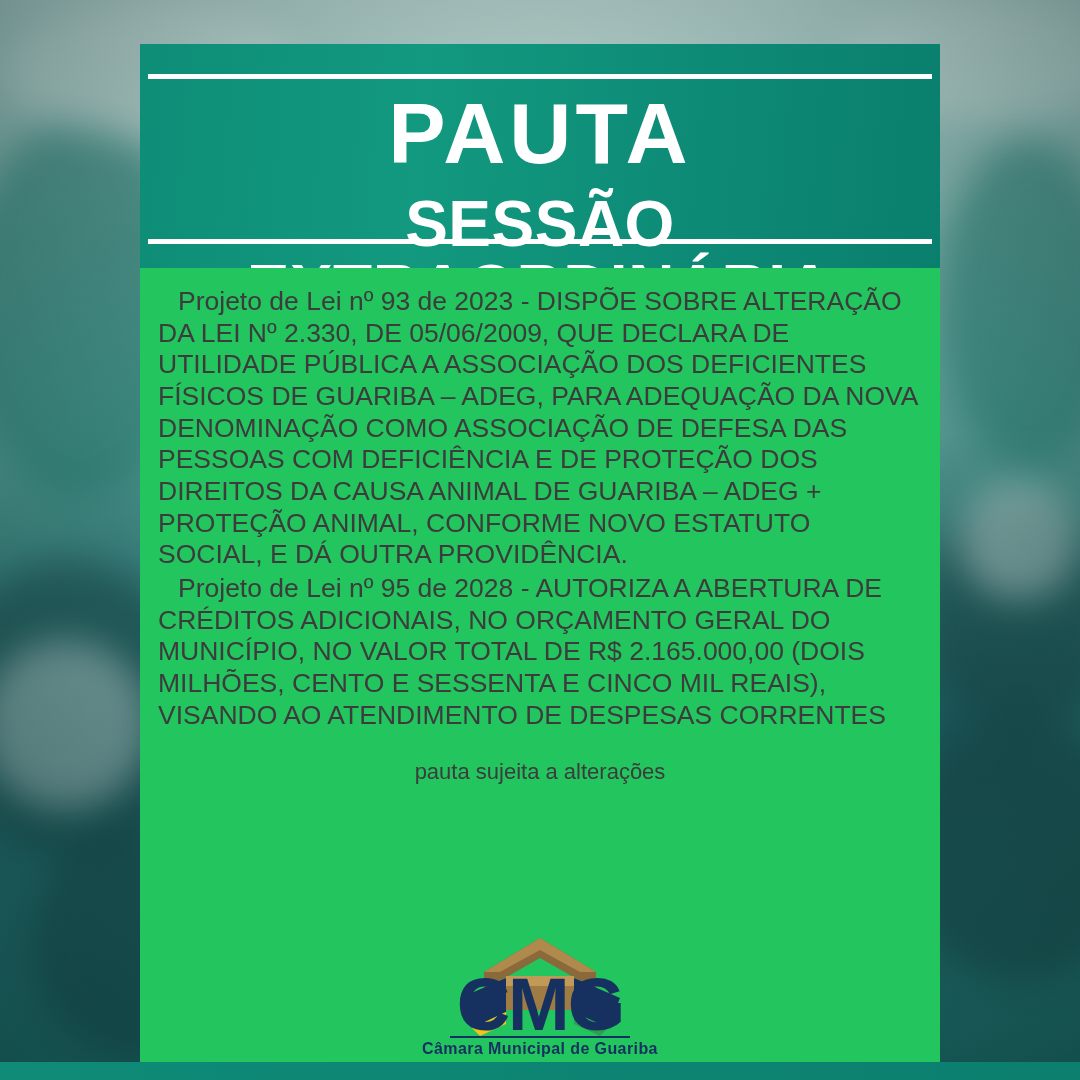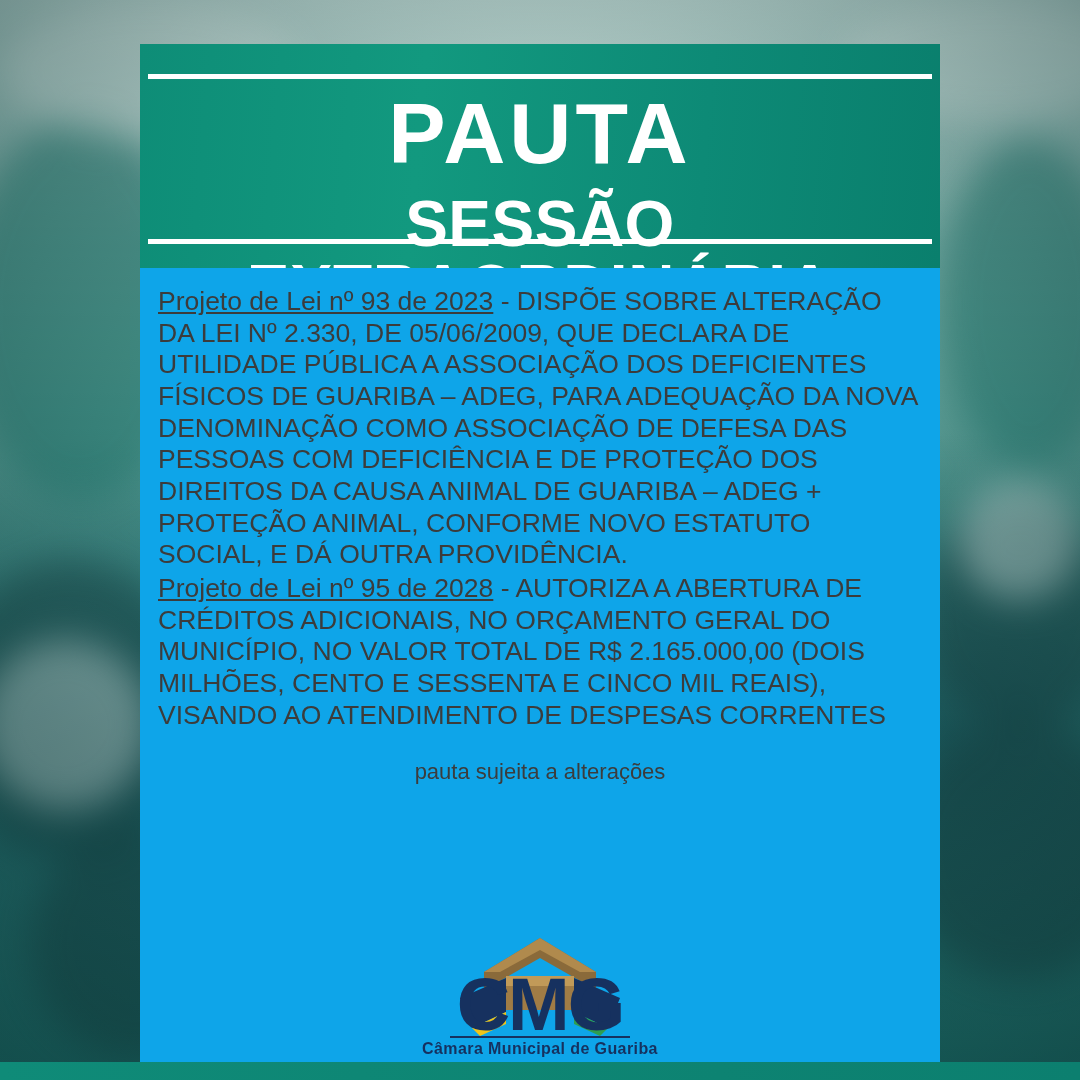--- a/index.html
+++ b/index.html
@@ -55,21 +55,21 @@
     background: radial-gradient(ellipse 75% 70% at 50% 45%, rgba(0,0,0,0) 40%, rgba(10,45,45,0.45) 100%);
   }
 
   
   .card {
     position: absolute;
     left: 140px;
     top: 44px;
     width: 800px;
     height: 1036px;
-    background: #0ea5e9;
+    background: #22c55e;
   }
 
   
   .header {
     position: relative;
     width: 800px;
     height: 224px;
     background: linear-gradient(95deg, #0e8d77 0%, #12997f 35%, #0d8a76 70%, #0a7f6d 100%);
     box-sizing: border-box;
     padding: 0;
@@ -120,22 +120,22 @@
     font-size: 26.5px;
     line-height: 1.195;
     color: #3c3c3c;
     margin: 0 0 0 0;
     text-align: left;
   }
   .item + .item {
     margin-top: 2px;
   }
   .item .lead {
-    text-decoration: underline;
     white-space: nowrap;
+    margin-left: 20px;
   }
 
   .note {
     margin-top: 28px;
     text-align: center;
     font-size: 22px;
     color: #3c3c3c;
   }
 
   

